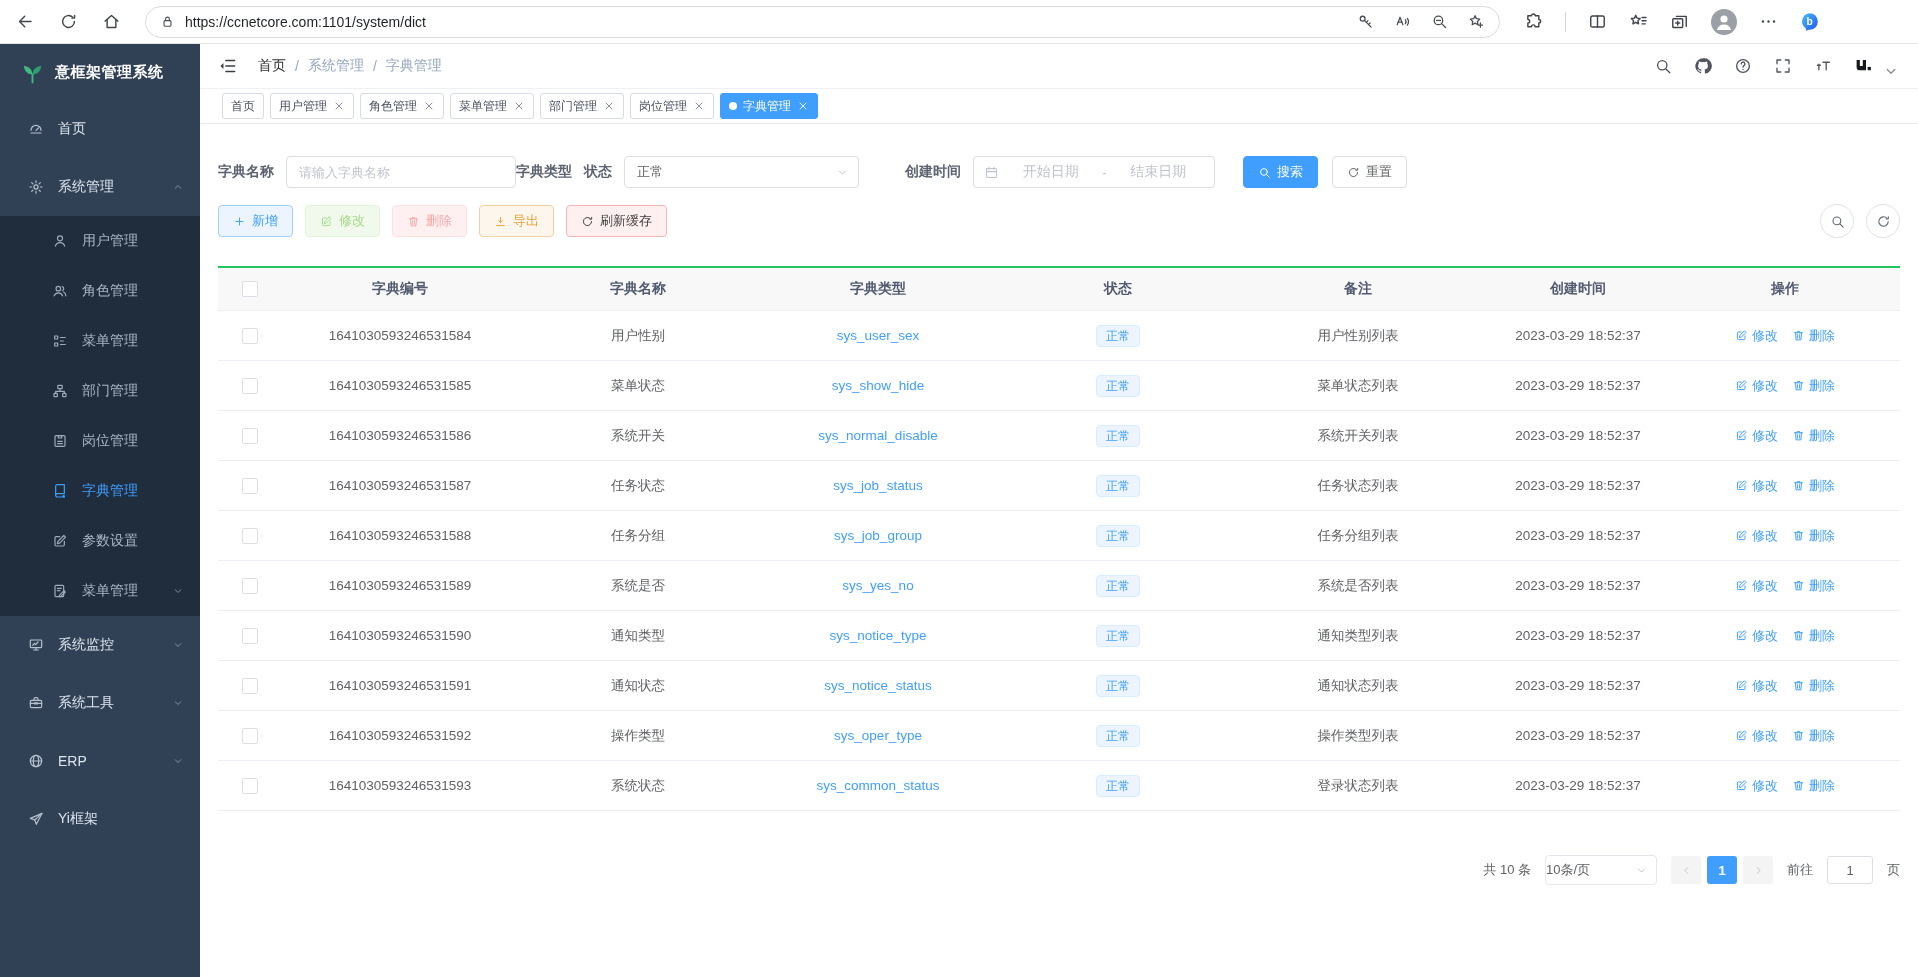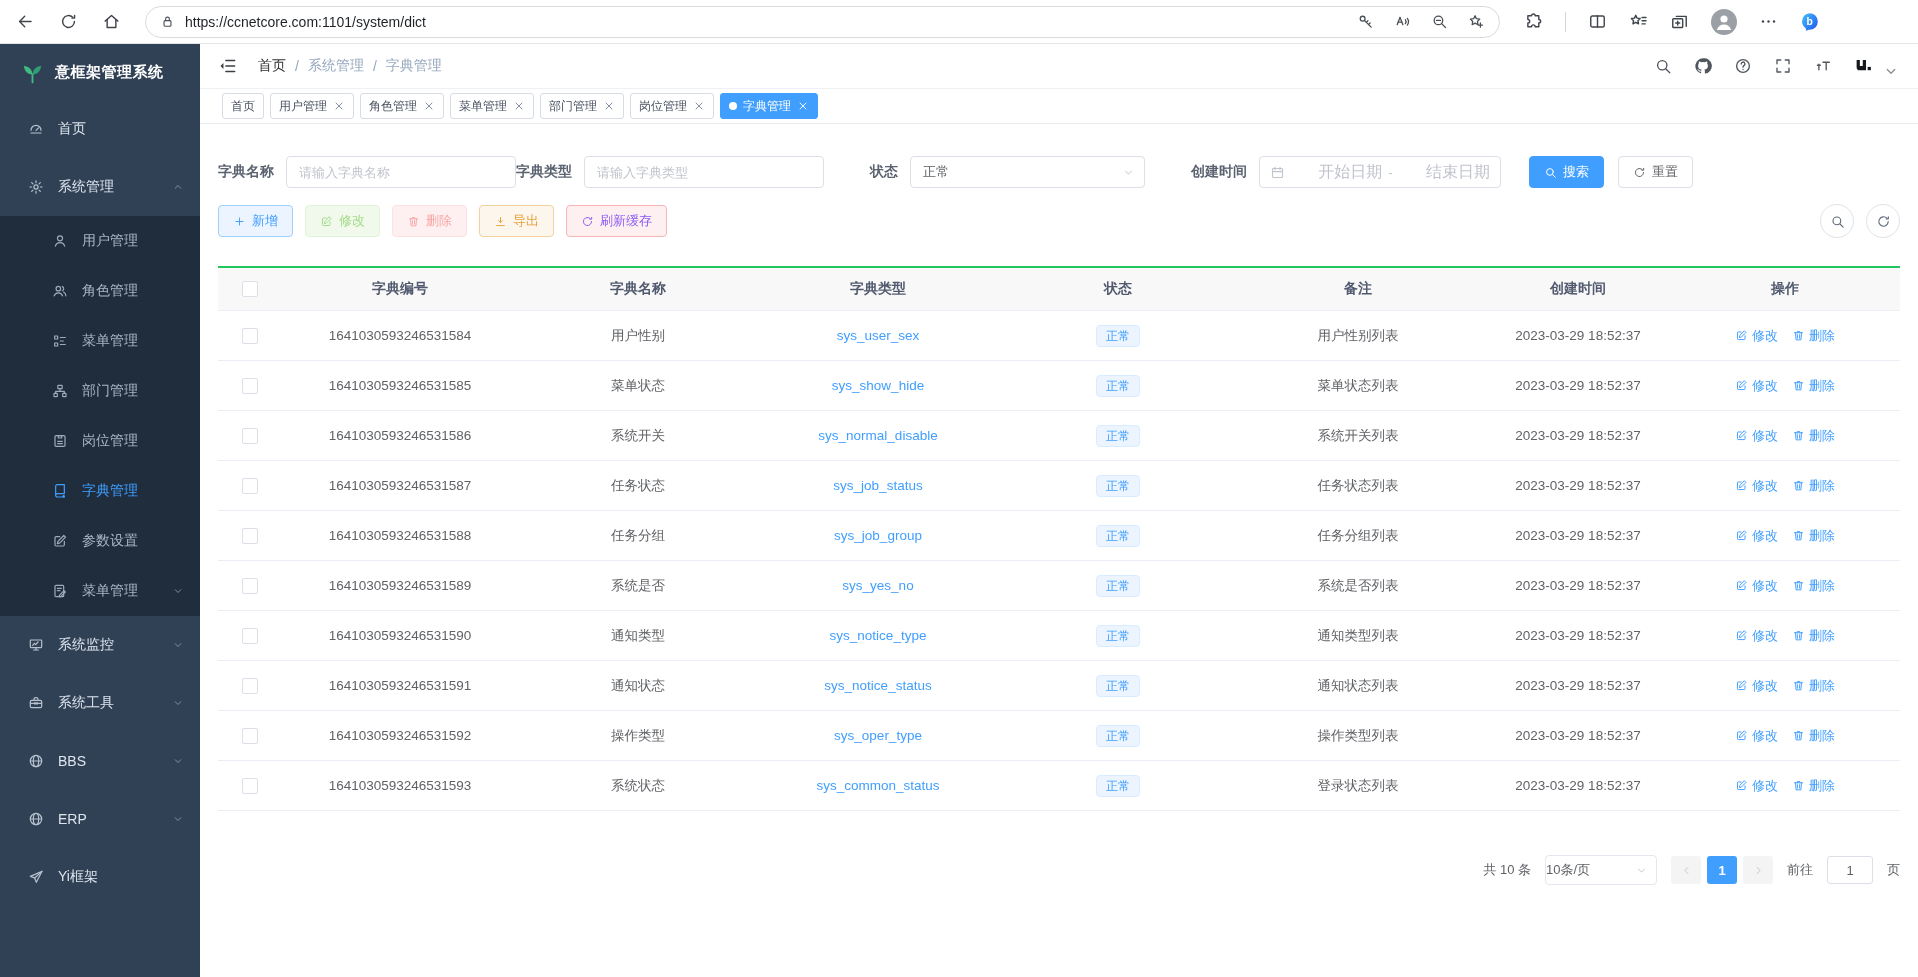--- a/index.html
+++ b/index.html
@@ -64,33 +64,33 @@
   .filter-row label{font-size:14px;font-weight:700;color:#5c6370;margin-right:12px;white-space:nowrap;}
   .inp{height:32px;border:1px solid #dcdfe6;border-radius:4px;padding:0 12px;font-size:13px;color:#606266;box-sizing:border-box;outline:none;font-family:inherit;background:#fff;}
   .inp::placeholder{color:#c0c4cc;}
   .w230{width:230px;}
   .w240{width:240px;margin-right:46px;}
   .select{position:relative;width:235px;height:32px;border:1px solid #dcdfe6;border-radius:4px;display:flex;align-items:center;padding:0 30px 0 12px;box-sizing:border-box;margin-right:46px;cursor:pointer;background:#fff;}
   .sel-val{font-size:13px;color:#606266;}
   .sel-caret{position:absolute;right:9px;width:13px;height:13px;color:#c0c4cc;}
   .date-range{width:242px;height:32px;border:1px solid #dcdfe6;border-radius:4px;display:flex;align-items:center;gap:6px;padding:0 10px;box-sizing:border-box;margin-right:28px;cursor:pointer;background:#fff;}
   .cal{width:15px;height:15px;color:#c0c4cc;}
-  .ph{font-size:16px;color:#c0c4cc;flex:1;text-align:right;white-space:nowrap;}
+  .ph{font-size:14px;color:#c0c4cc;flex:1;text-align:center;white-space:nowrap;}
   .dsep{font-size:13px;color:#c0c4cc;}
   .btn{height:32px;display:inline-flex;align-items:center;gap:6px;padding:0 14px;border-radius:4px;font-size:13px;cursor:pointer;border:1px solid transparent;font-family:inherit;background:#fff;box-sizing:border-box;white-space:nowrap;}
   .btn .ic{width:13px;height:13px;}
   .btn-search{background:#409eff;border-color:#409eff;color:#fff;margin-right:14px;}
   .btn-reset{border-color:#dcdfe6;color:#606266;}
 
   .toolbar-row{margin-top:16px;display:flex;align-items:center;gap:12px;}
   .btn.pblue{color:#409eff;background:#ecf5ff;border-color:#a0cfff;}
   .btn.pgreen{color:#a4da89;background:#f0f9eb;border-color:#e1f3d8;}
   .btn.pred-dis{color:#f9a7a7;background:#fef0f0;border-color:#fde2e2;}
   .btn.porange{color:#e6a23c;background:#fdf6ec;border-color:#f3d19e;}
-  .btn.pdanger{color:#8b5cf6;background:#fef0f0;border-color:#fab6b6;}
+  .btn.pdanger{color:#404040;background:#fef0f0;border-color:#fab6b6;}
   .tb-right{margin-left:auto;display:flex;gap:12px;}
   .circle-btn{width:34px;height:34px;border-radius:50%;border:1px solid #dfe3e8;background:#fff;display:flex;align-items:center;justify-content:center;color:#5f6b7b;cursor:pointer;padding:0;}
   .circle-btn .ic{width:15px;height:15px;}
 
   #table{margin-top:28px;border-top:2px solid #22c55e;}
   .tr{display:flex;align-items:center;border-bottom:1px solid #ebeef5;}
   .th-row{background:#f8f8f9;height:42px;}
   .th{font-size:14px;font-weight:700;color:#515a6e;display:flex;align-items:center;justify-content:center;box-sizing:border-box;}
   .tr:not(.th-row){height:49px;}
   .td{font-size:13.5px;color:#606266;display:flex;align-items:center;justify-content:center;text-align:center;box-sizing:border-box;}
@@ -385,35 +385,20 @@
             </span>
           </div>
           <div class="menu-item lvl1">
             <span class="ic mi-ic">
               <svg viewBox="0 0 24 24" fill="none" stroke="currentColor" stroke-width="1.8" stroke-linecap="round" stroke-linejoin="round">
                 <circle cx="12" cy="12" r="8.5"></circle>
                 <ellipse cx="12" cy="12" rx="4" ry="8.5"></ellipse>
                 <path d="M3.5 12h17"></path>
               </svg>
             </span>
-            <span class="mi-label">BBS</span>
-            <span class="ic mi-arrow">
-              <svg viewBox="0 0 24 24" fill="none" stroke="currentColor" stroke-width="1.8" stroke-linecap="round" stroke-linejoin="round">
-                <path d="M6.5 9.5l5.5 5.5 5.5-5.5"></path>
-              </svg>
-            </span>
-          </div>
-          <div class="menu-item lvl1">
-            <span class="ic mi-ic">
-              <svg viewBox="0 0 24 24" fill="none" stroke="currentColor" stroke-width="1.8" stroke-linecap="round" stroke-linejoin="round">
-                <circle cx="12" cy="12" r="8.5"></circle>
-                <ellipse cx="12" cy="12" rx="4" ry="8.5"></ellipse>
-                <path d="M3.5 12h17"></path>
-              </svg>
-            </span>
             <span class="mi-label">ERP</span>
             <span class="ic mi-arrow">
               <svg viewBox="0 0 24 24" fill="none" stroke="currentColor" stroke-width="1.8" stroke-linecap="round" stroke-linejoin="round">
                 <path d="M6.5 9.5l5.5 5.5 5.5-5.5"></path>
               </svg>
             </span>
           </div>
           <div class="menu-item lvl1">
             <span class="ic mi-ic">
               <svg viewBox="0 0 24 24" fill="none" stroke="currentColor" stroke-width="1.8" stroke-linecap="round" stroke-linejoin="round">
@@ -540,21 +525,20 @@
             </span>
           </span>
         </div>
 
       <div class="content">
 
         <div class="filter-row">
           <label>字典名称</label>
           <input class="inp w230" placeholder="请输入字典名称" style="">
           <label>字典类型</label>
-          <input class="inp w240" placeholder="请输入字典类型" style="">
           <label>状态</label>
           <div class="select">
             <span class="sel-val">正常</span>
             <span class="ic sel-caret">
                 <svg viewBox="0 0 24 24" fill="none" stroke="currentColor" stroke-width="1.8" stroke-linecap="round" stroke-linejoin="round">
                   <path d="M6.5 9.5l5.5 5.5 5.5-5.5"></path>
                 </svg>
               </span>
           </div>
           <label>创建时间</label>

